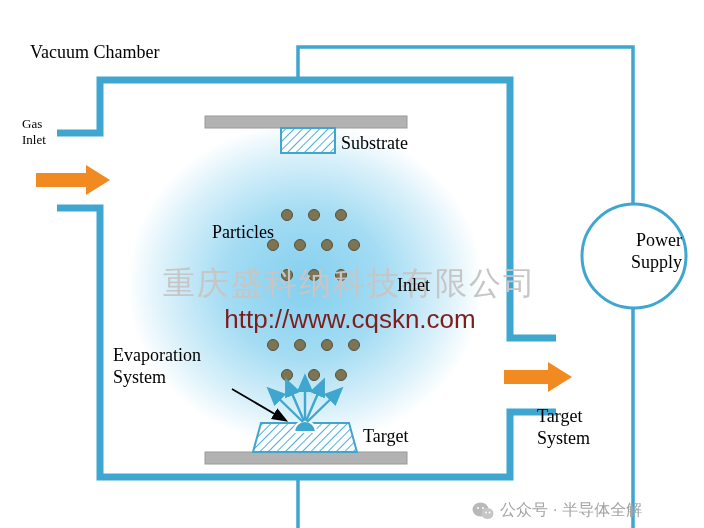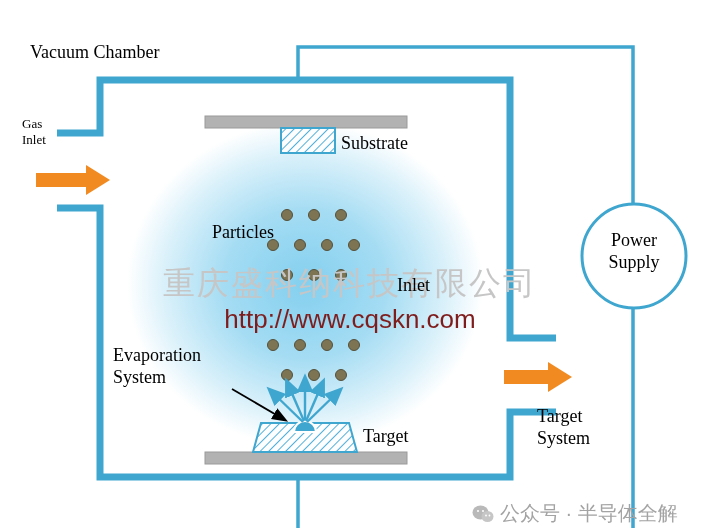--- a/index.html
+++ b/index.html
@@ -4,34 +4,34 @@
 <style>
   * { margin: 0; padding: 0; box-sizing: border-box; }
   html,body { width: 704px; height: 528px; background: #fff; }
   body { font-family: "Liberation Serif", serif; position: relative; overflow: hidden; }
   .stage { position: absolute; left: 0; top: 0; width: 704px; height: 384px; background: #fff; margin-top: 32px; }
   .stage > svg { position: absolute; left: 0; top: 0; }
   .label {
     position: absolute; color: #000; font-size: 18px;
     white-space: pre-line; line-height: 1.22; z-index: 5;
   }
-  .label.center { text-align: center; font-family: Liberation Serif, serif; }
+  .label.center { text-align: right; font-family: Liberation Serif, serif; }
   .wm1 {
     position: absolute; left: 160px; top: 230px; width: 380px; text-align: center;
     font-size: 32px; color: #c6c6c6; letter-spacing: 2px; z-index: 4;
     font-family: "Liberation Sans", sans-serif;
   }
   .wm2 {
     position: absolute; left: 160px; top: 272px; width: 380px; text-align: center;
     font-size: 26px; color: #7f1d1d; z-index: 4;
     font-family: "Liberation Sans", sans-serif;
   }
   .footer-mark {
     position: absolute; left: 472px; top: 468px; display: flex; align-items: center;
-    gap: 6px; color: #a3a3a3; font-size: 20px; z-index: 5;
+    gap: 6px; color: #a3a3a3; font-size: 16px; z-index: 5;
     font-family: "Liberation Sans", sans-serif;
   }
 </style>
 </head>
 <body>
 
 <div class="stage">
 
   <svg width="704" height="528" viewBox="0 0 704 528">
     <defs>

